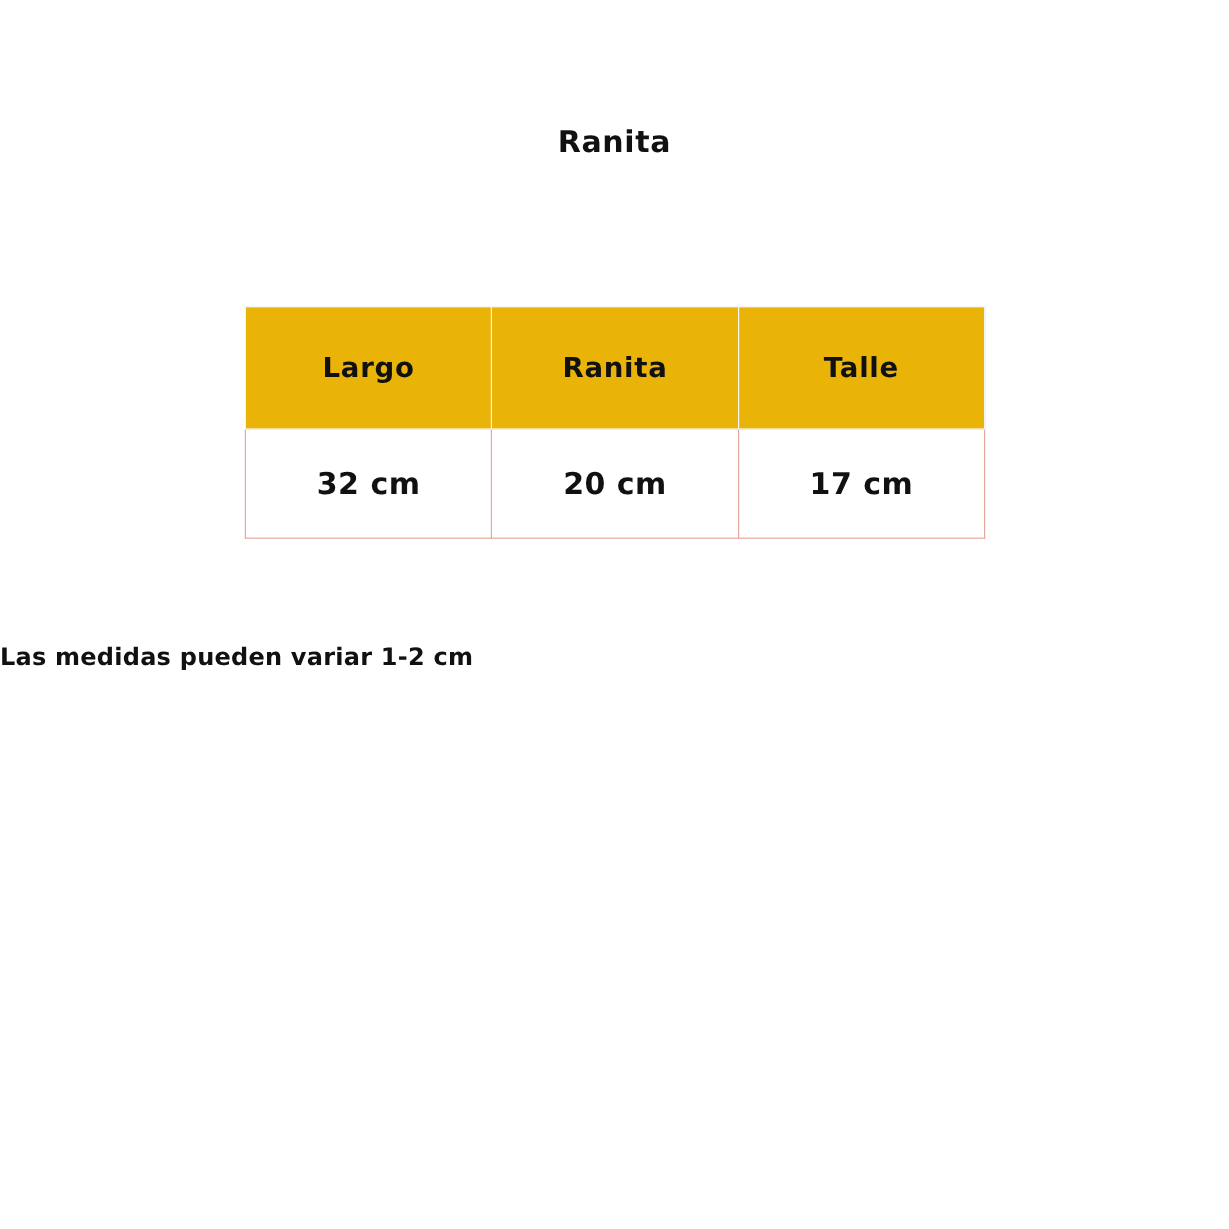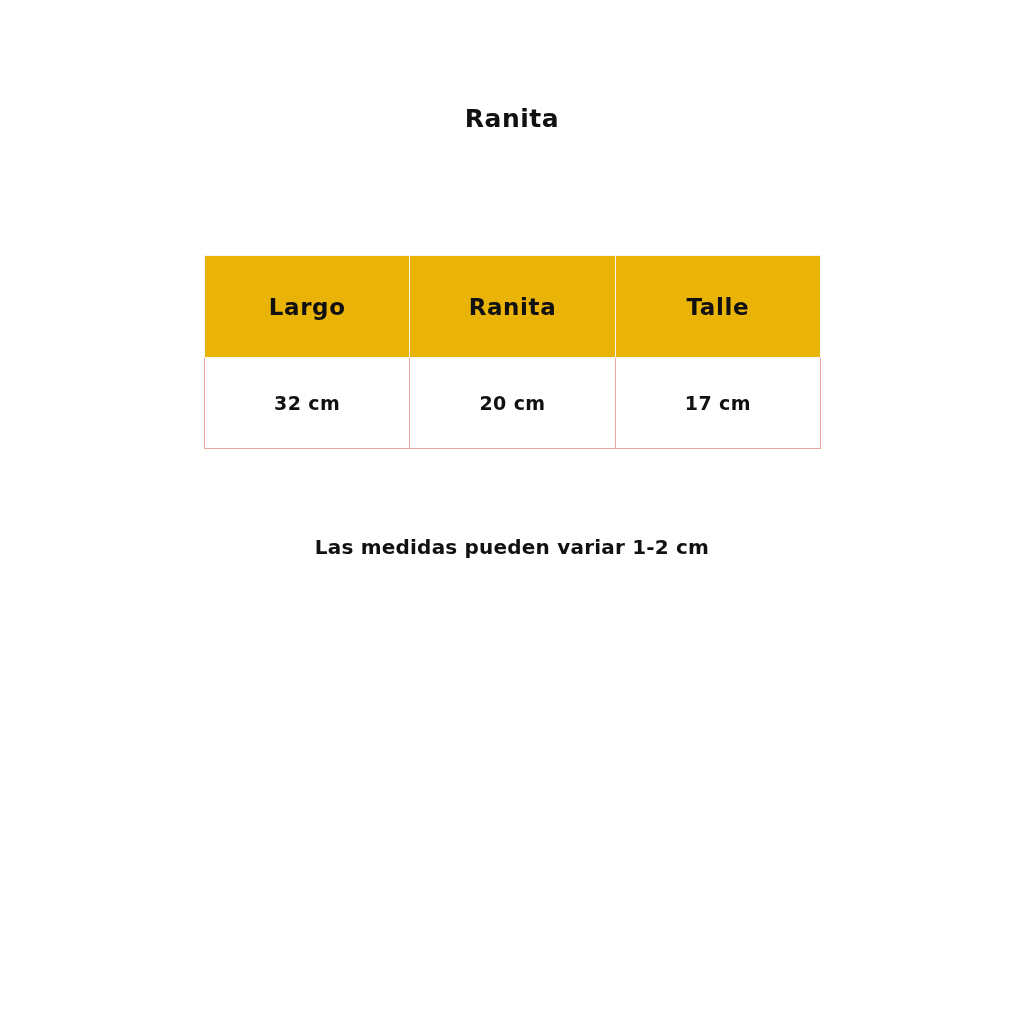--- a/index.html
+++ b/index.html
@@ -62,31 +62,31 @@
     font-size: 23px;
     font-weight: bold;
     letter-spacing: 0.6px;
     border-color: #f5f5f5;
   }
 
   table.size-table td {
     background: #ffffff;
     color: #111111;
     height: 88px;
-    font-size: 19px;
+    font-size: 25px;
     font-weight: bold;
     letter-spacing: 0.4px;
   }
 
   .notes {
     position: absolute;
     top: 524px;
     left: 0;
     width: 1024px;
-    text-align: center;
+    text-align: left;
   }
 
   .note-line {
     font-size: 20px;
     font-weight: bold;
     color: #111111;
     line-height: 46px;
     letter-spacing: 0.2px;
   }
 </style>

